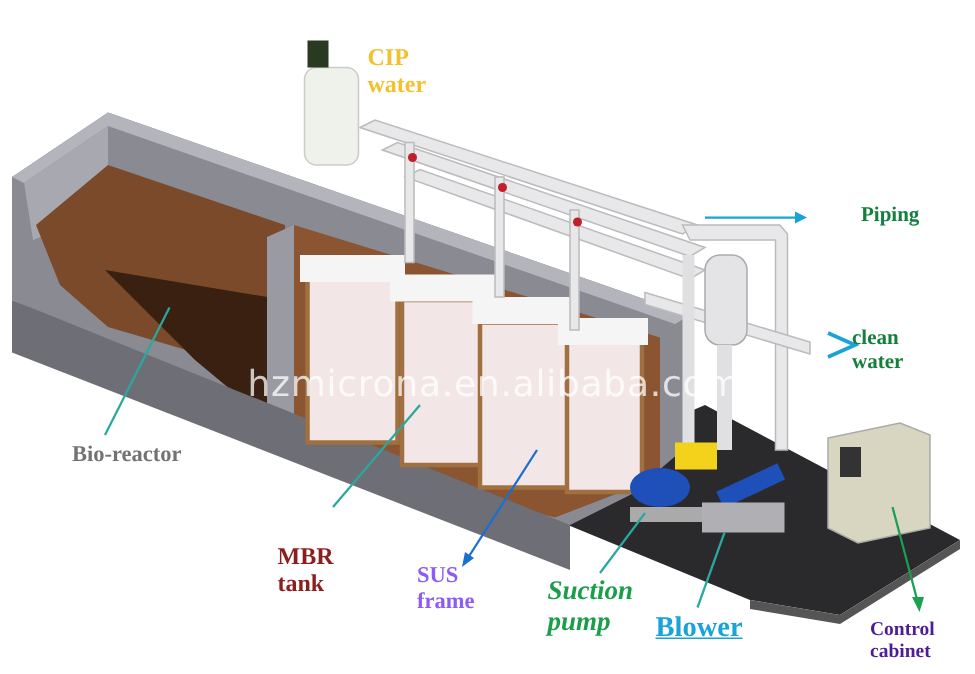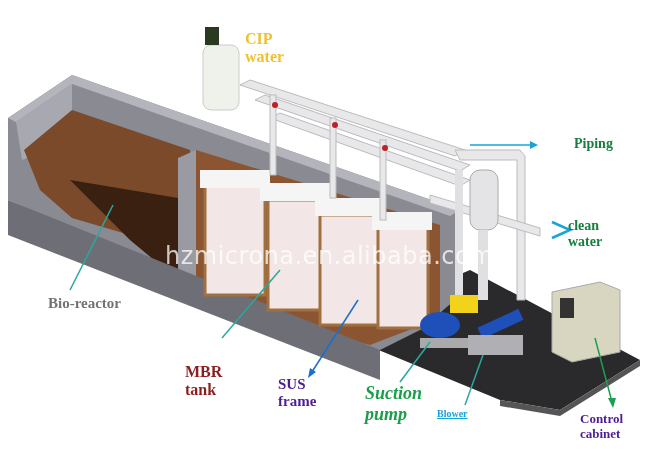--- a/index.html
+++ b/index.html
@@ -99,28 +99,28 @@
   <div>water</div>
 </div>
 
 <div class="lbl" style="left:25px;top:295px;color:#737373;font-size:15px;margin-left:23px;">Bio-reactor</div>
 
 <div class="lbl" style="left:185px;top:338px;width:50px;color:#8b1e1e;font-size:16px;margin-top:25px;">
   <div>MBR</div>
   <div>tank</div>
 </div>
 
-<div class="lbl" style="left:278px;top:376px;width:55px;color:#4c1d95;font-size:15px;">
+<div class="lbl" style="left:278px;top:376px;width:55px;color:#8b5cf6;font-size:15px;">
   <div>SUS</div>
   <div>frame</div>
 </div>
 
 <div class="lbl" style="left:365px;top:383px;width:60px;color:#1a9e4a;font-size:18px;font-style:italic;">
   <div>Suction</div>
   <div>pump</div>
 </div>
 
-<div class="lbl" style="left:437px;top:408px;color:#1aa3d9;font-size:10px;text-decoration:underline;">Blower</div>
+<div class="lbl" style="left:437px;top:408px;color:#1aa3d9;font-size:19px;text-decoration:underline;">Blower</div>
 
 <div class="lbl" style="left:580px;top:412px;width:60px;color:#4c1d95;font-size:13px;">
   <div>Control</div>
   <div>cabinet</div>
 </div>
 
 </body></html>

